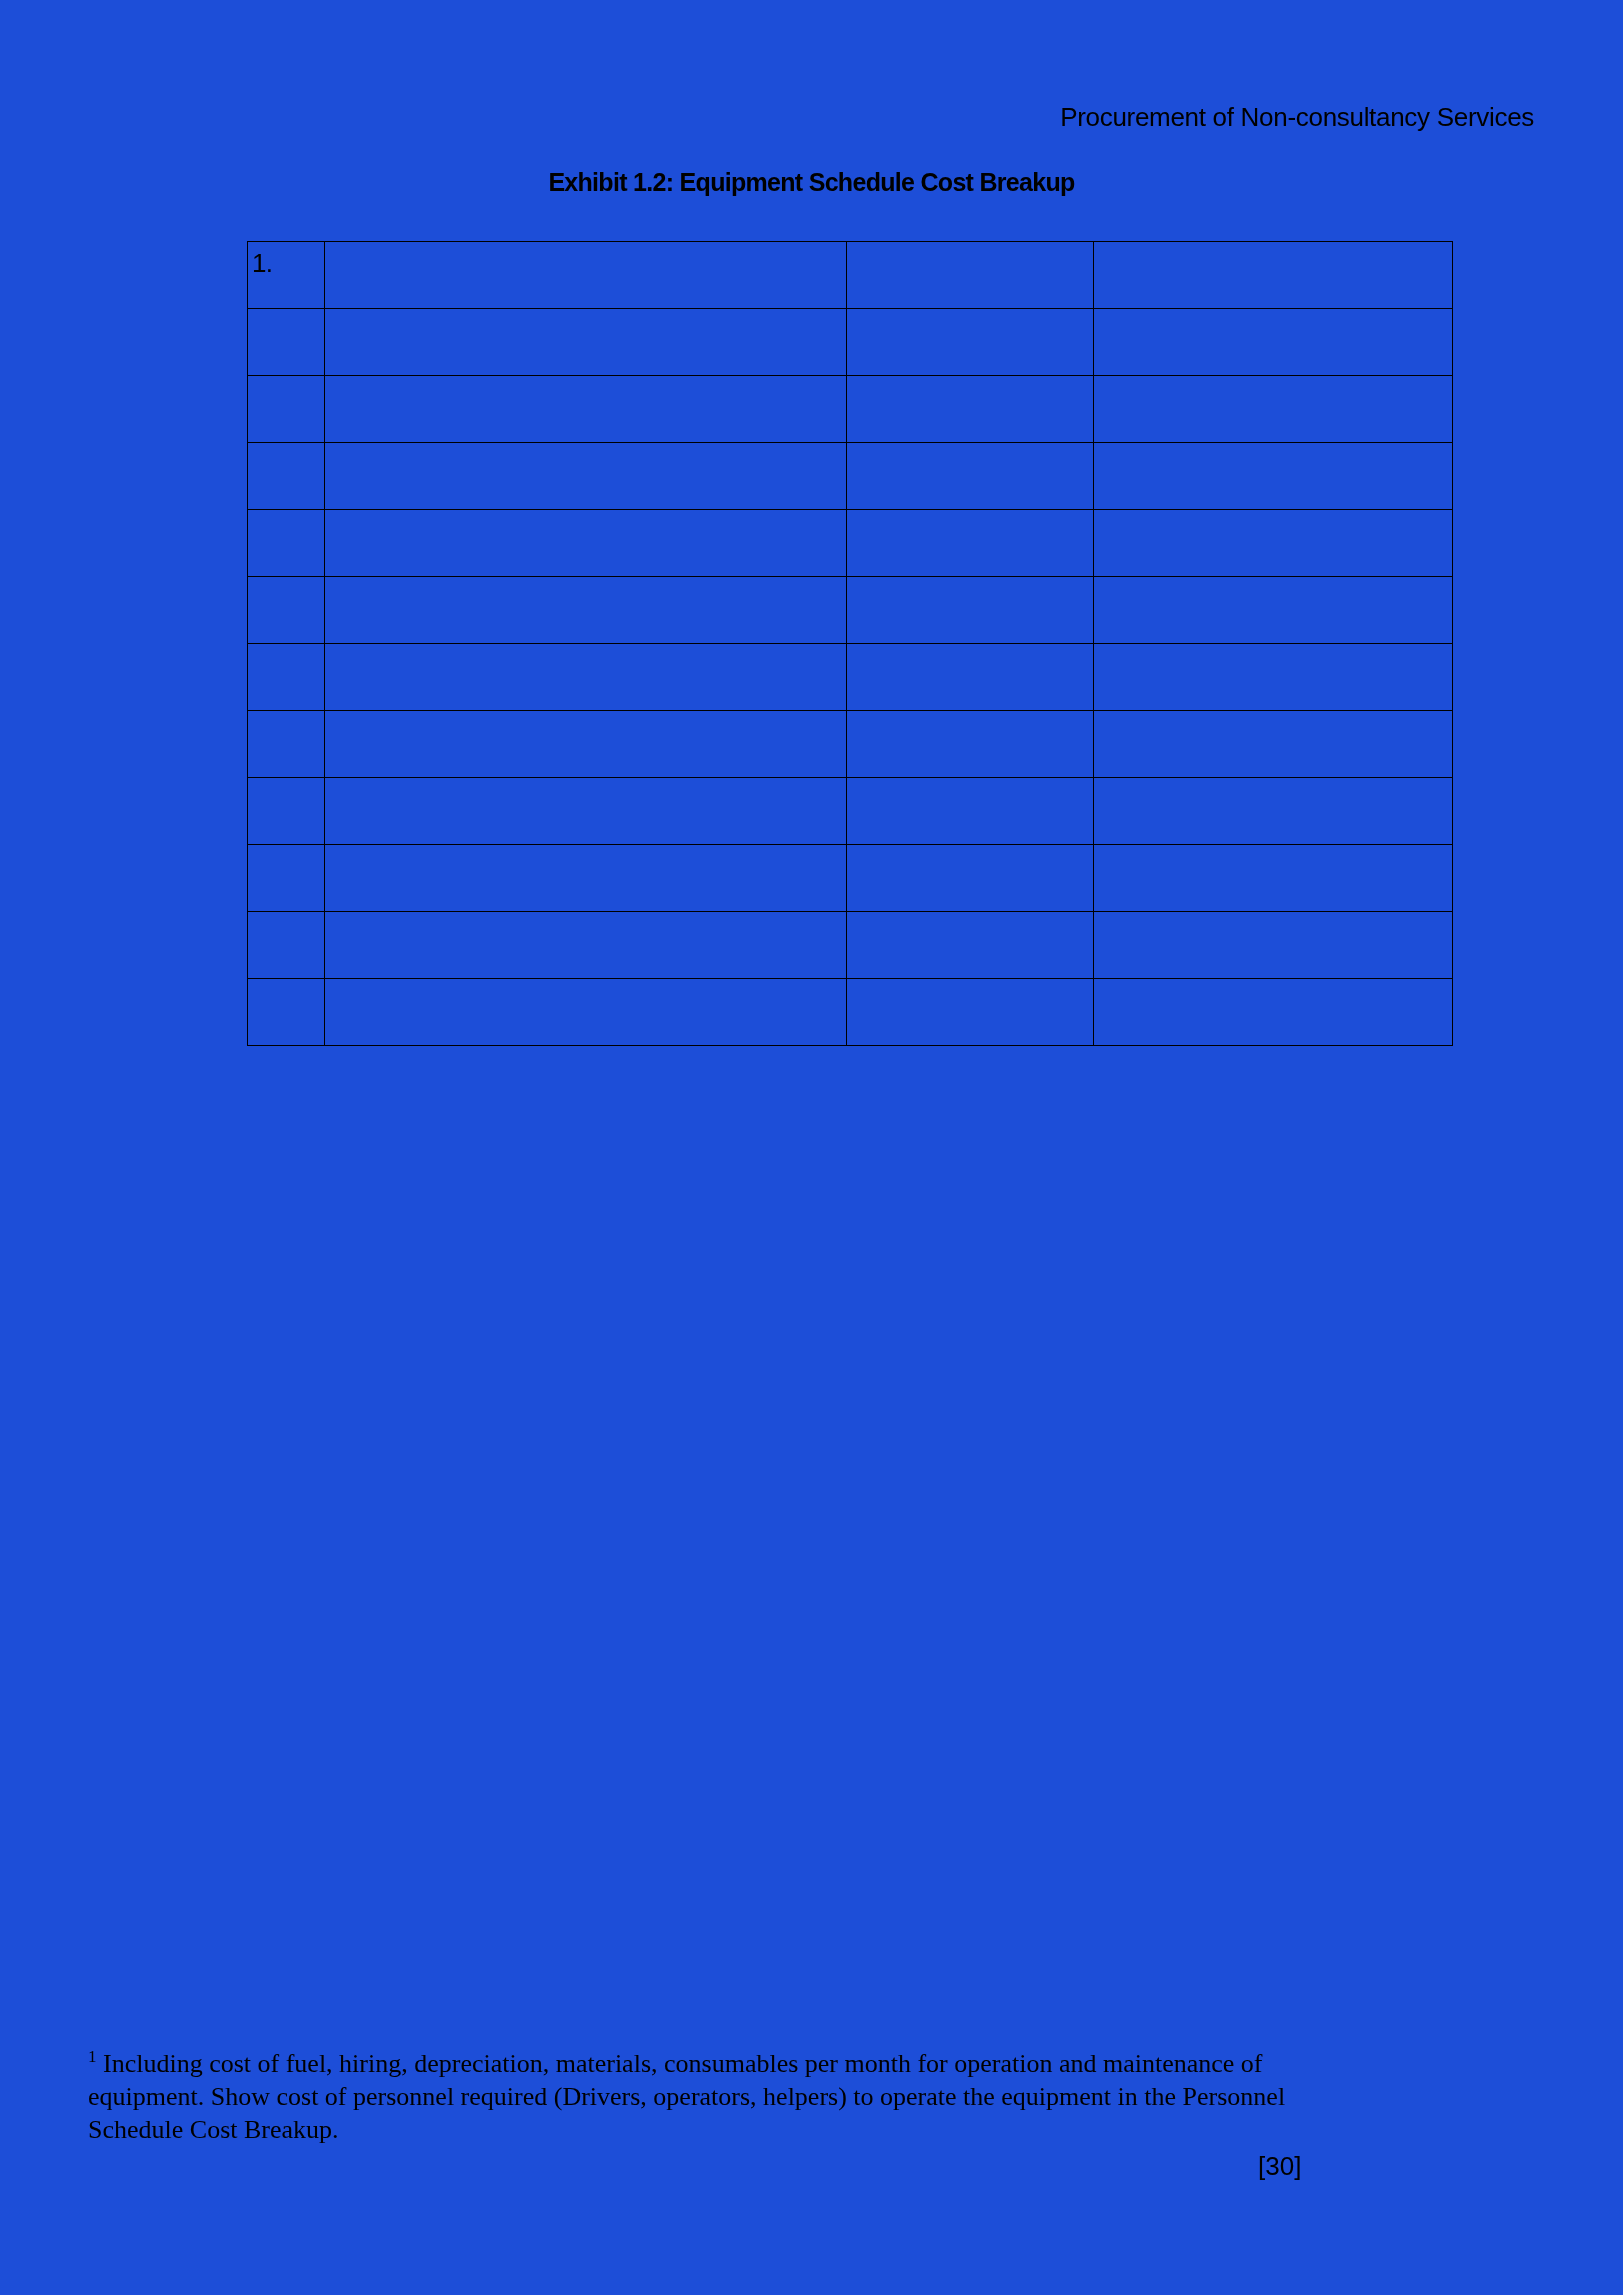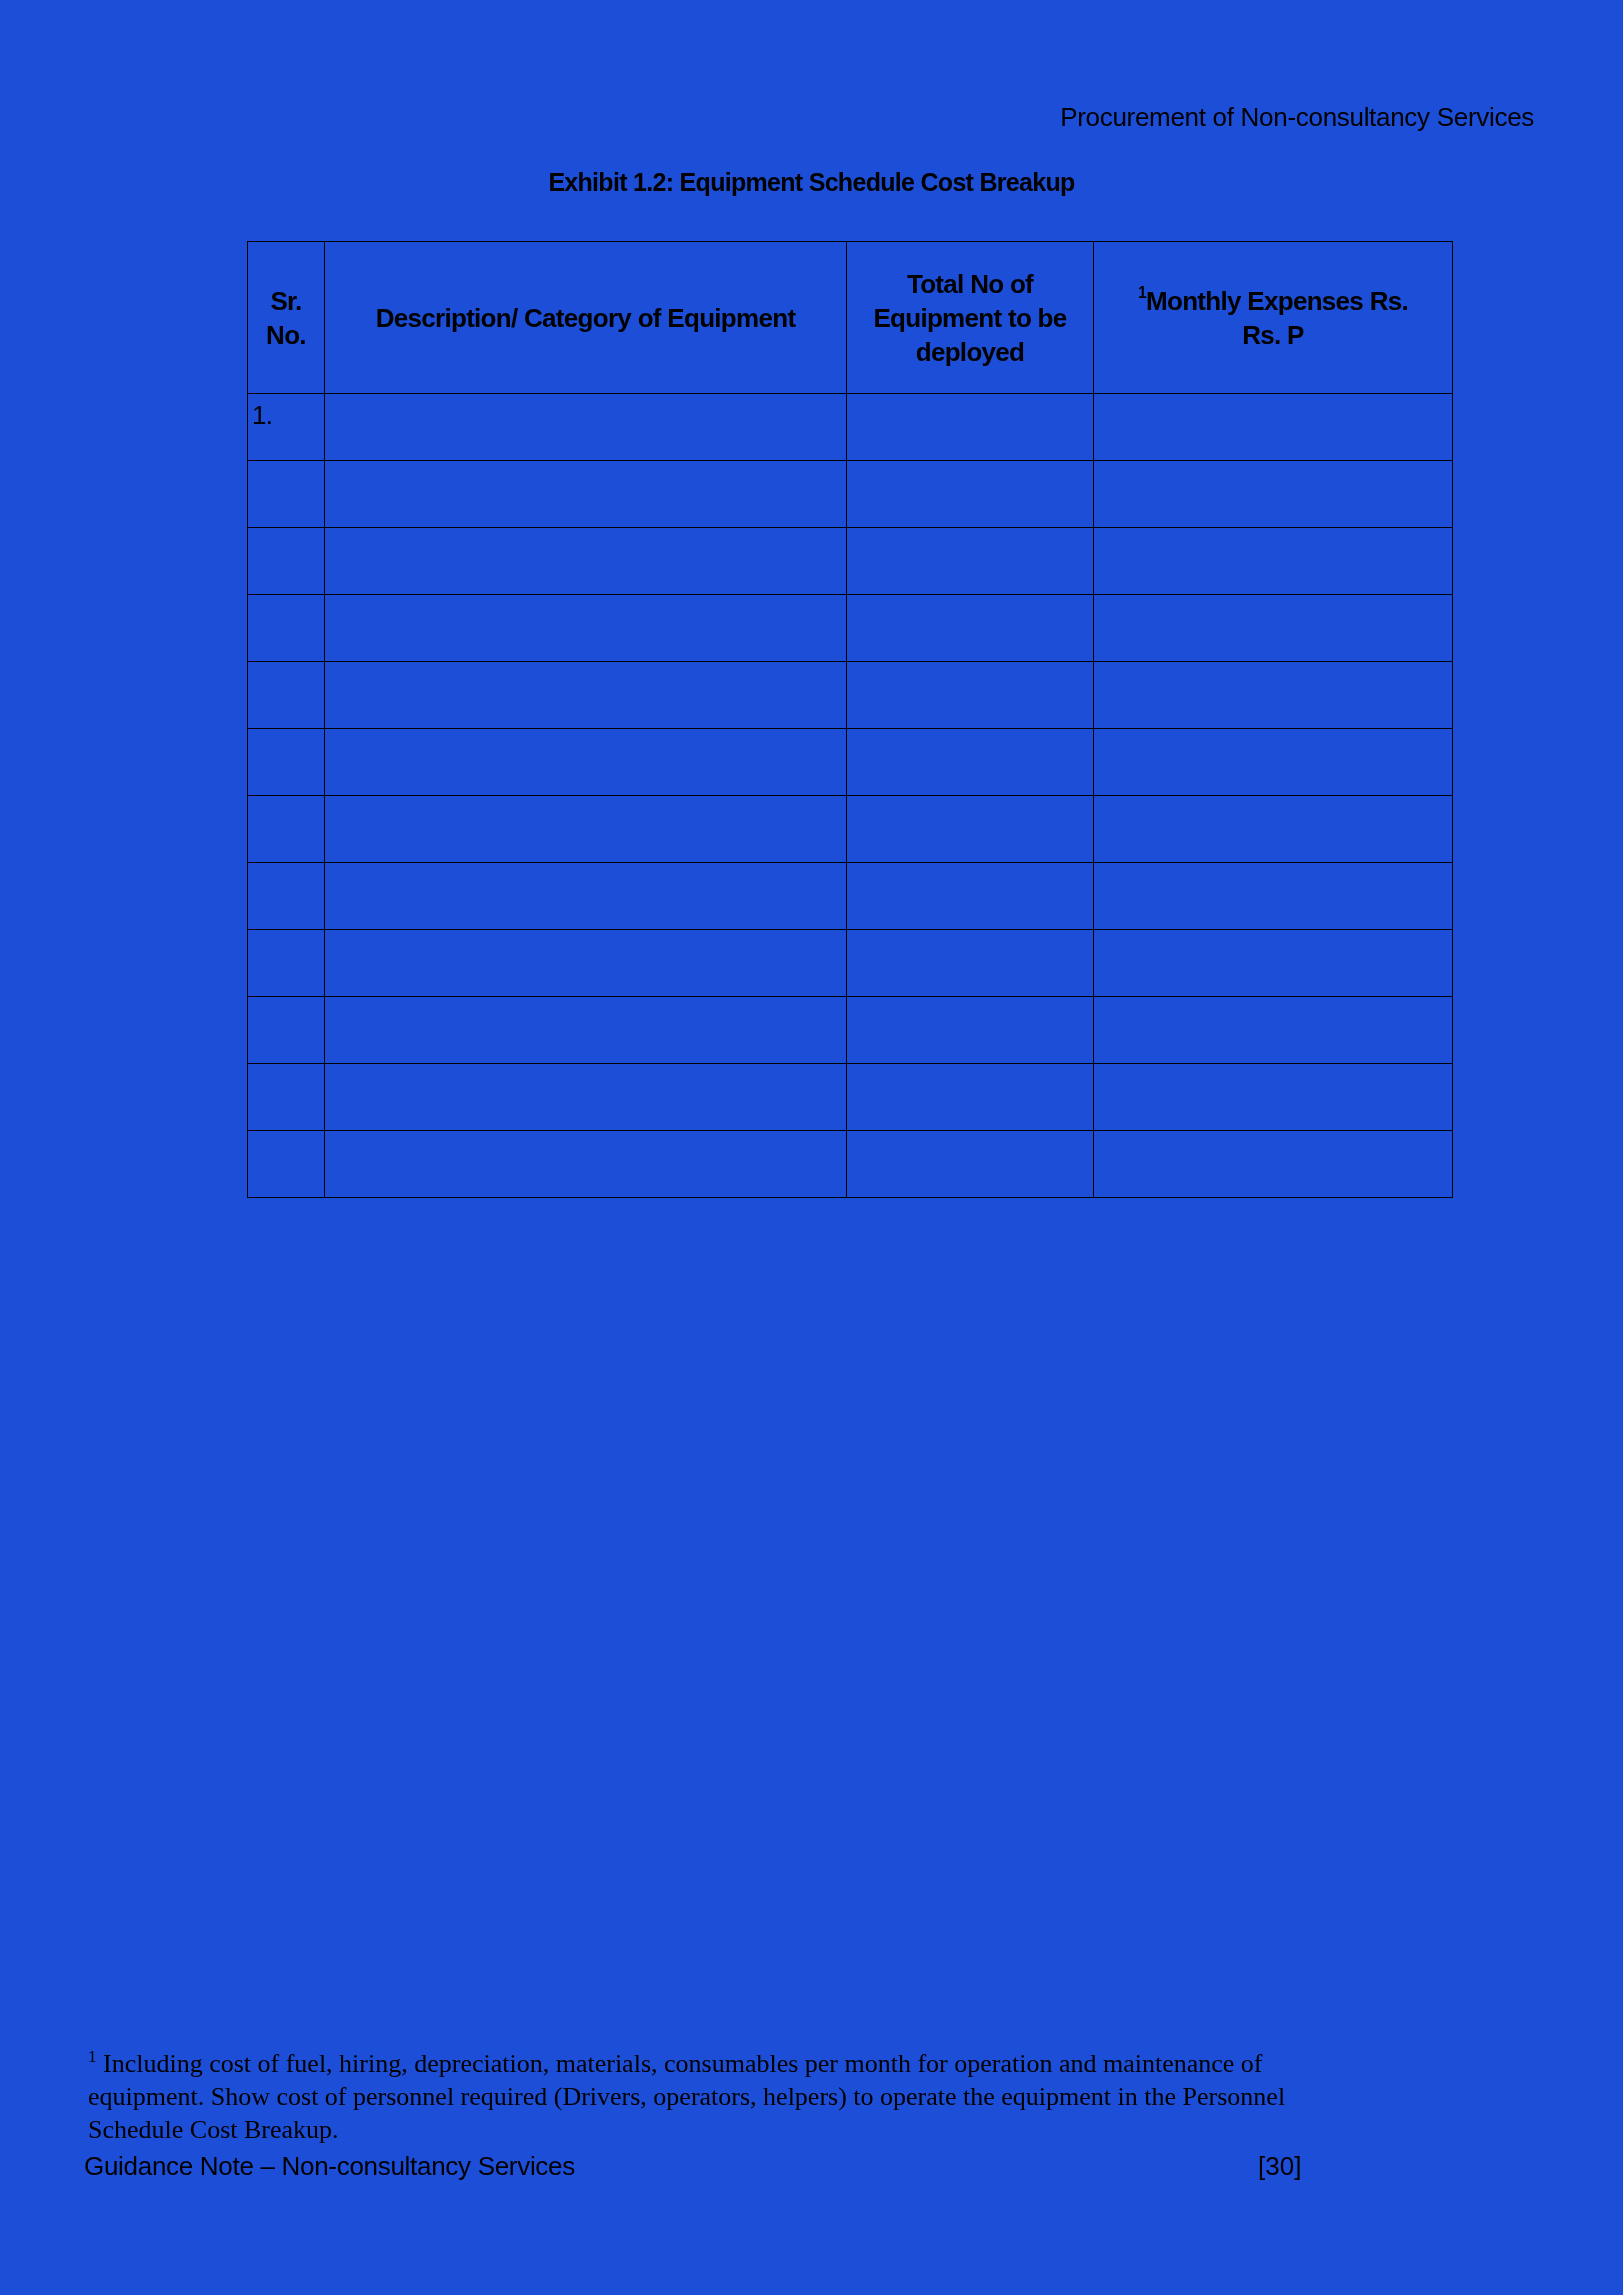--- a/index.html
+++ b/index.html
@@ -126,30 +126,20 @@
   <div class="exhibit-title">Exhibit 1.2: Equipment Schedule Cost Breakup</div>
 
   <table class="equipment-table">
     <colgroup>
       <col style="width:77px">
       <col style="width:522px">
       <col style="width:247px">
       <col style="width:359px">
     </colgroup>
     <tbody>
-      <tr class="head-row">
-        <th class="pre">Sr.
-No.</th>
-        <th>Description/ Category of Equipment</th>
-        <th class="pre">Total No of
-Equipment to be
-deployed</th>
-        <th><sup class="hdr-sup">1</sup><span class="pre">Monthly Expenses Rs.
-Rs. P</span></th>
-      </tr>
 
       <tr class="data-row">
         <td>1.</td>
         <td></td>
         <td></td>
         <td></td>
       </tr>
       <tr class="data-row">
         <td></td>
         <td></td>
@@ -217,17 +207,16 @@
         <td></td>
       </tr>
 
     </tbody>
   </table>
 
   <div class="footnote"><sup class="fn-sup">1</sup><span class="pre"> Including cost of fuel, hiring, depreciation, materials, consumables per month for operation and maintenance of
 equipment. Show cost of personnel required (Drivers, operators, helpers) to operate the equipment in the Personnel
 Schedule Cost Breakup.</span></div>
 
-  <div class="footer-left">Guidance Note – Non-consultancy Services</div>
   <div class="footer-page-number">[30]</div>
 
 </div>
 
 
 </body></html>

